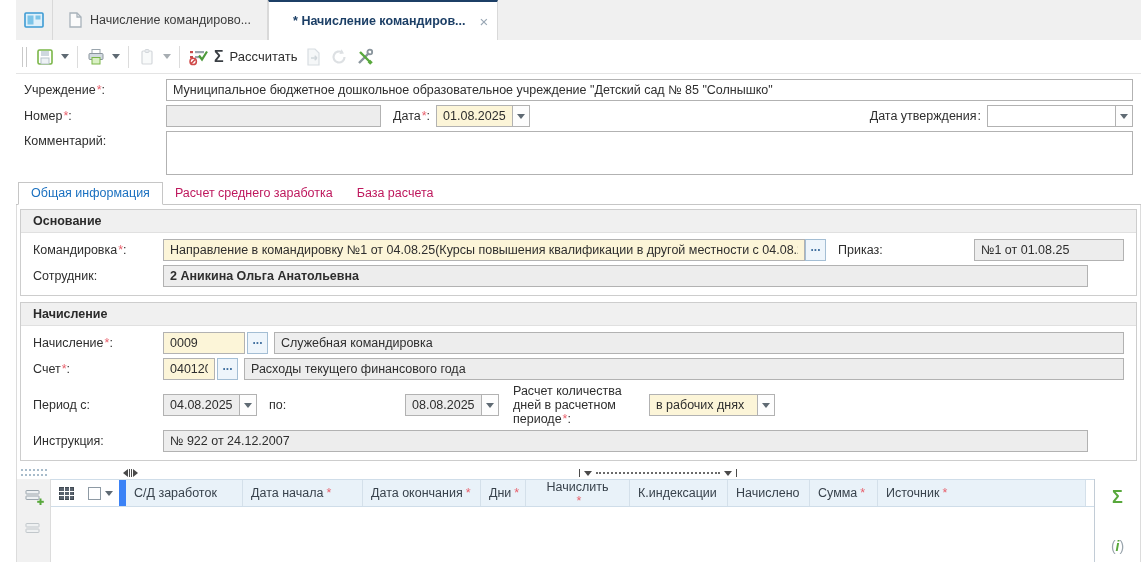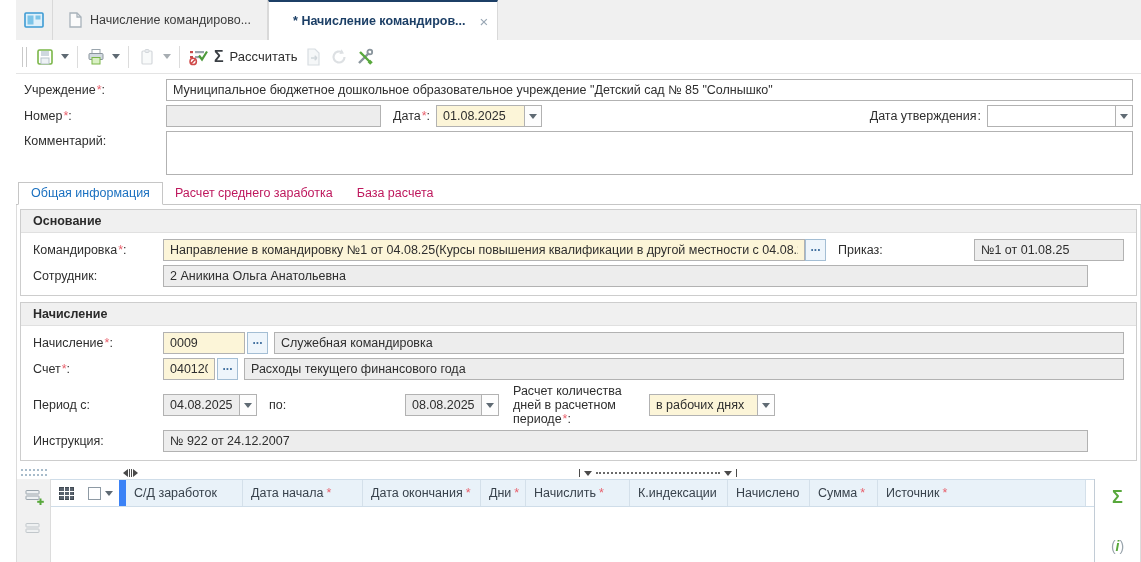--- a/index.html
+++ b/index.html
@@ -211,21 +211,21 @@
   <div class="formhead">
     <div class="frow">
       <span class="lab"><span>Учреждение</span><span class="star">*</span><span>:</span></span>
       <input class="fld grow" value="Муниципальное бюджетное дошкольное образовательное учреждение &quot;Детский сад № 85 &quot;Солнышко&quot;" style="">
     </div>
     <div class="frow">
       <span class="lab"><span>Номер</span><span class="star">*</span><span>:</span></span>
       <input class="fld gray" style="width: 215px;" disabled="" value="">
       <span class="lab inline"><span>Дата</span><span class="star">*</span><span>:</span></span>
       <span class="combo">
-        <input class="fld yellow" style="width: 88px;" value="01.08.2025">
+        <input class="fld yellow" style="width: 76px;" value="01.08.2025">
         <span class="dropbtn">
             <span class="caret"></span>
           </span>
       </span>
       <span style="flex:1"></span>
       <span class="lab inline"><span>Дата утверждения</span><span class="star"></span><span>:</span></span>
       <span class="combo">
         <input class="fld" style="width: 128px;" value="">
         <span class="dropbtn">
             <span class="caret"></span>
@@ -251,21 +251,21 @@
       <div class="gbody">
         <div class="frow" style="margin-left:4px; margin-right:4px;">
           <span class="lab"><span>Командировка</span><span class="star">*</span><span>:</span></span>
           <input class="fld yellow grow" value="Направление в командировку №1 от 04.08.25(Курсы повышения квалификации в другой местности с 04.08.25 по 08.08.25)" style="">
           <span class="dotsbtn">...</span>
           <span class="lab inline"><span>Приказ</span><span>:</span></span>
           <div class="fldro gray" style="width:150px;">№1 от 01.08.25</div>
         </div>
         <div class="frow" style="margin-left:4px; margin-right:4px;">
           <span class="lab"><span>Сотрудник</span><span>:</span></span>
-          <div class="fldro gray" style="width:925px;">2 Аникина Ольга Анатольевна</div>
+          <div class="fldro gray" style="width:925px;font-weight:bold;">2 Аникина Ольга Анатольевна</div>
         </div>
       </div>
     </div>
 
     <div class="group">
       <div class="gtitle">Начисление</div>
       <div class="gbody">
         <div class="frow" style="margin-left:4px; margin-right:4px;">
           <span class="lab"><span>Начисление</span><span class="star">*</span><span>:</span></span>
           <input class="fld yellow" style="width: 82px;" value="0009">
@@ -367,21 +367,21 @@
               <span class="thstar">*</span>
             </div>
           <div class="th" style="width:118px;">
               <span>Дата окончания</span>
               <span class="thstar">*</span>
             </div>
           <div class="th" style="width:45px;">
               <span>Дни</span>
               <span class="thstar">*</span>
             </div>
-          <div class="th" style="width:104px;">
+          <div class="th" style="width:104px;flex-direction:column;">
               <span>Начислить</span>
               <span class="thstar">*</span>
             </div>
           <div class="th" style="width:98px;">
               <span>К.индексации</span>
               <span class="thstar"></span>
             </div>
           <div class="th" style="width:82px;align-items:center;">
               <span>Начислено</span>
               <span class="thstar"></span>

